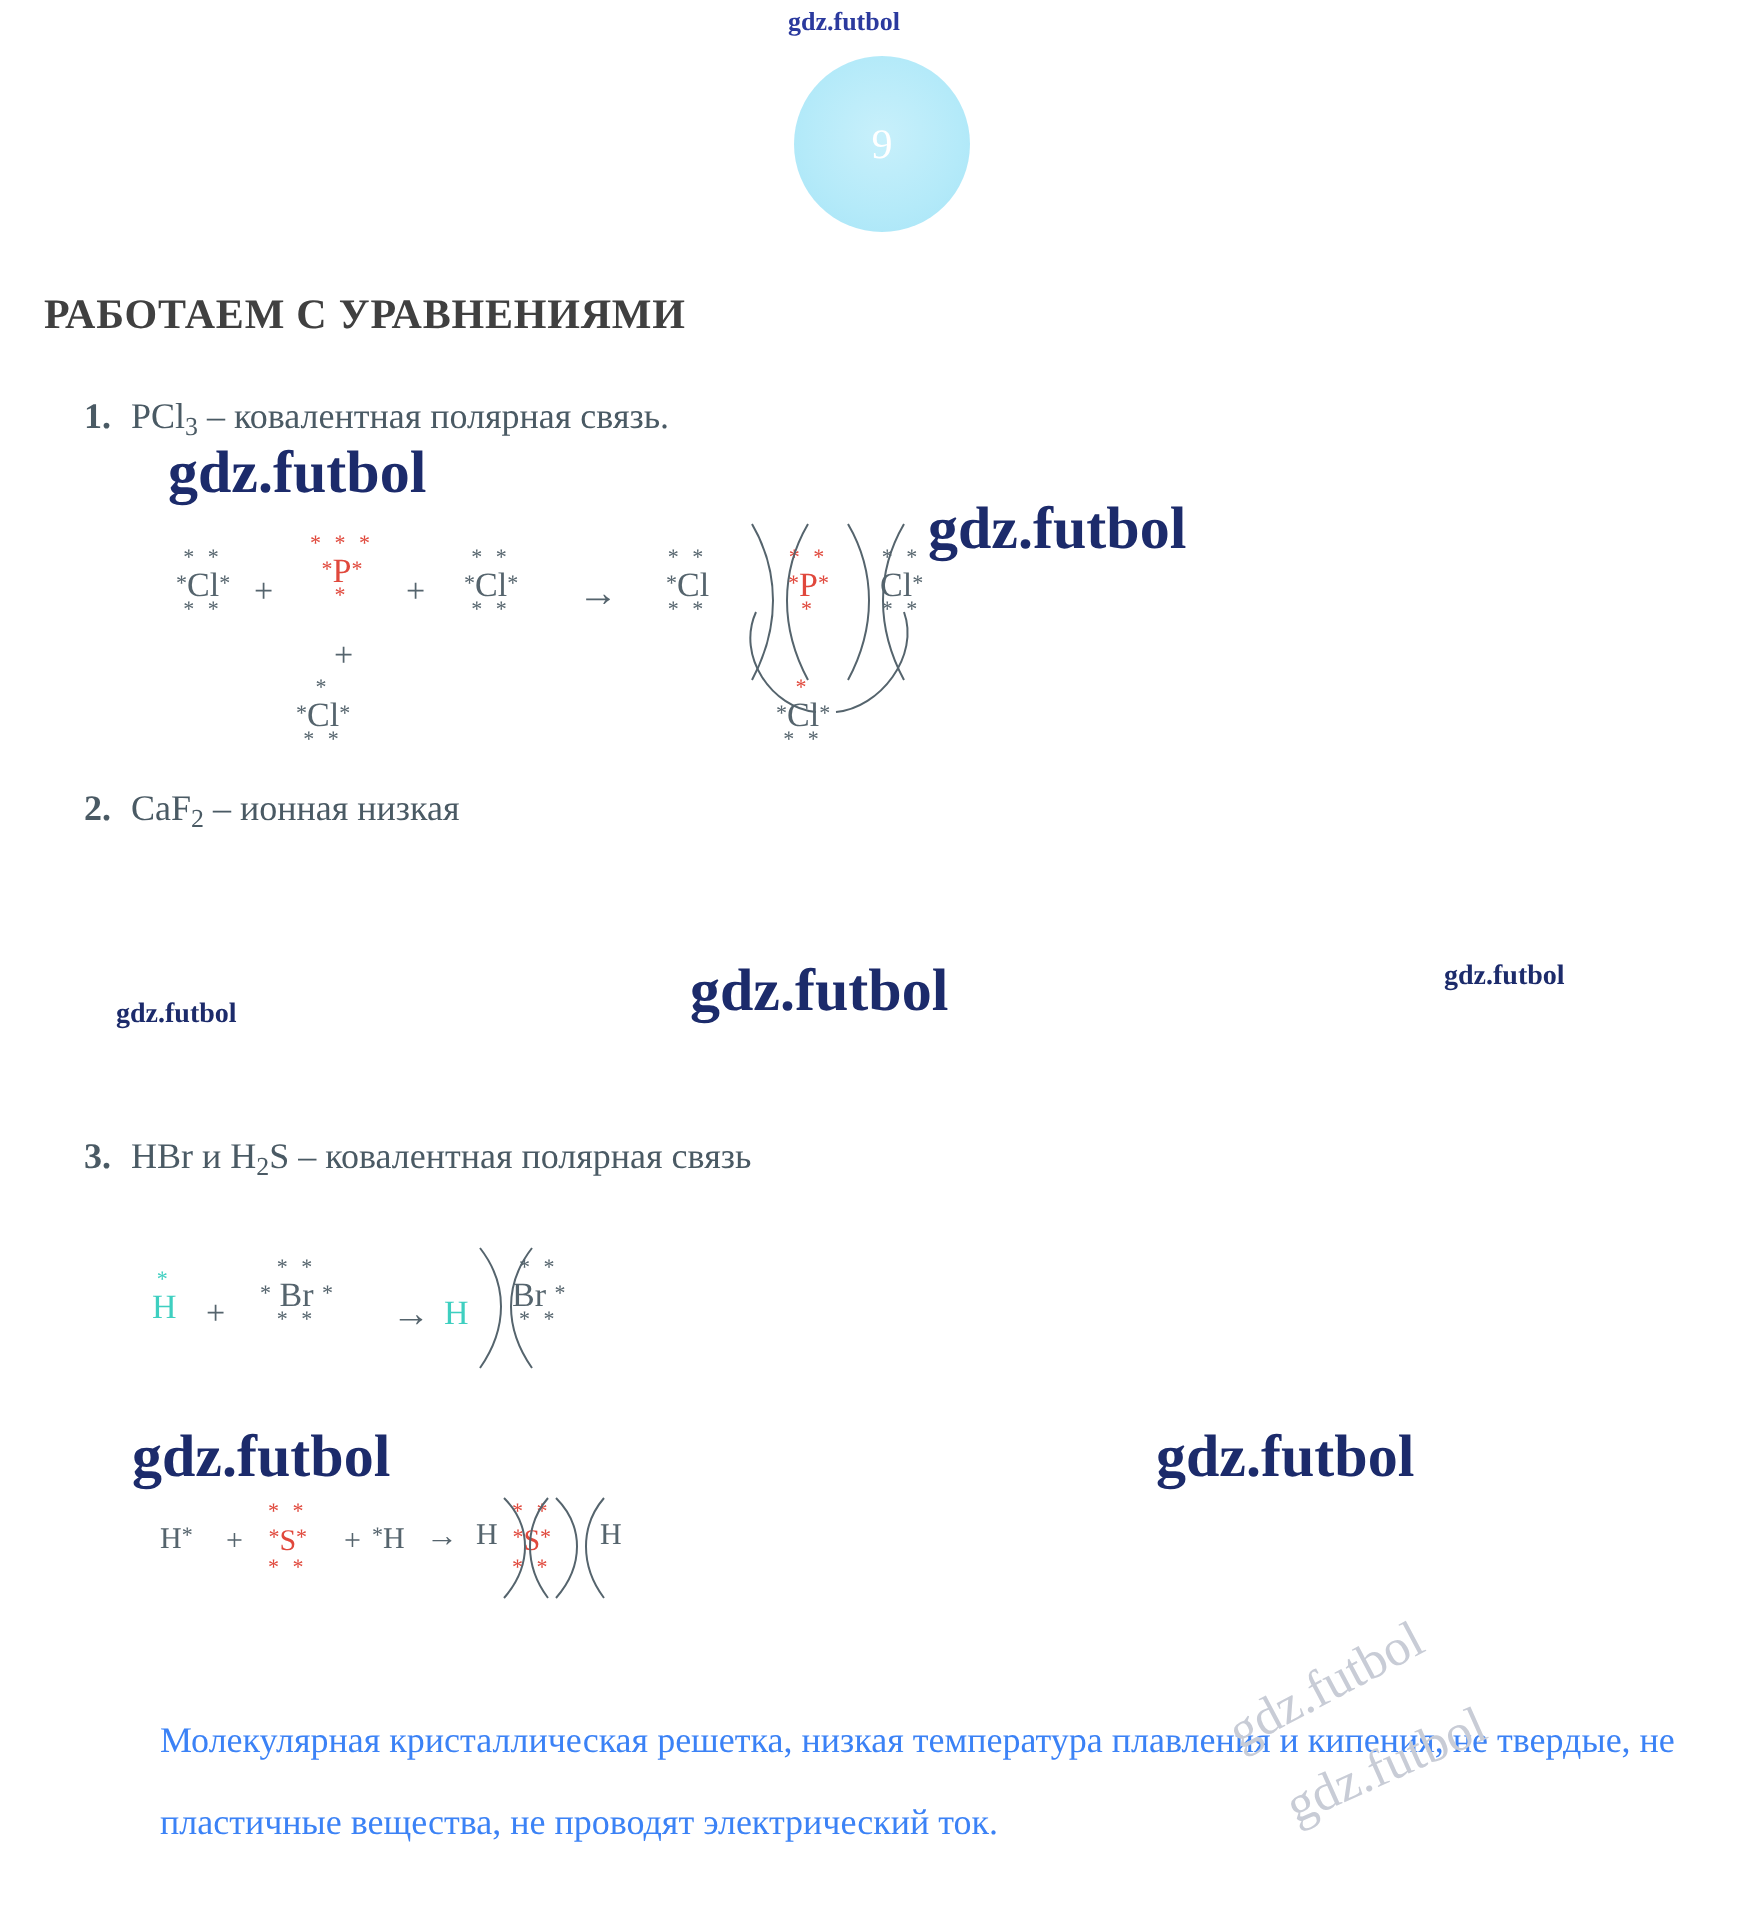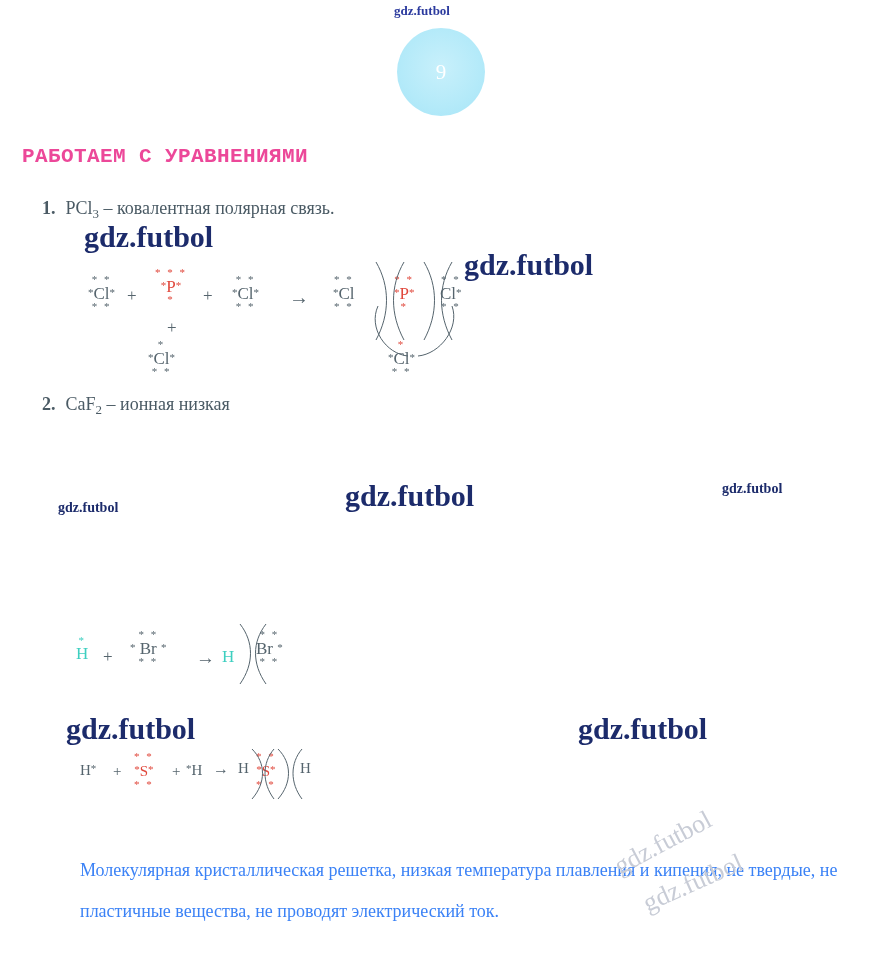--- a/index.html
+++ b/index.html
@@ -63,22 +63,22 @@
   }
 
   h1.section-title {
     position: absolute;
     left: 22px;
     top: 145px;
     margin: 0;
     font-size: 21px;
     font-weight: bold;
     letter-spacing: 0.4px;
-    color: #ec4899;
-    font-family: Liberation Mono, monospace;
+    color: #404040;
+    font-family: Liberation Serif, serif;
   }
 
   .item {
     position: absolute;
     font-size: 18px;
     color: #4a5a64;
     font-family: Liberation Serif, serif;
     white-space: nowrap;
   }
   .item .num {
@@ -248,20 +248,23 @@
 
   <div class="item item-2">
     <span class="num">2.</span><span>CaF<sub>2</sub></span><span> – ионная низкая</span>
   </div>
 
 
   <div class="wm wm-3">gdz.futbol</div>
   <div class="wm wm-4">gdz.futbol</div>
   <div class="wm wm-5">gdz.futbol</div>
 
+  <div class="item item-3">
+    <span class="num">3.</span><span>HBr и H<sub>2</sub>S</span><span> – ковалентная полярная связь</span>
+  </div>
 
   <div class="lewis" style="left:0; top:0; width:881px; height:957px;">
     <div class="atom" style="left:76px; top:636px;">
       <div class="dots-top green">*</div>
       <div class="sym-row"><span class="green">H</span></div>
     </div>
     <div class="plus" style="left:103px; top:647px;">+</div>
 
     <div class="atom" style="left:130px; top:630px;">
       <div class="dots-top">* *</div>

